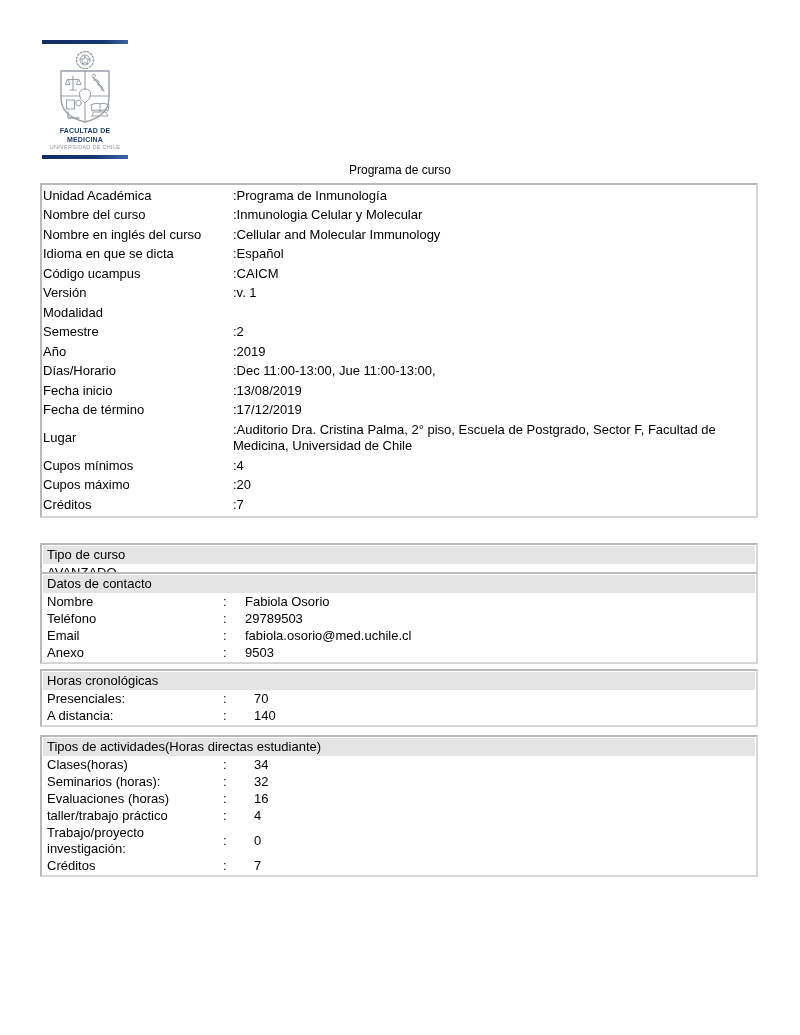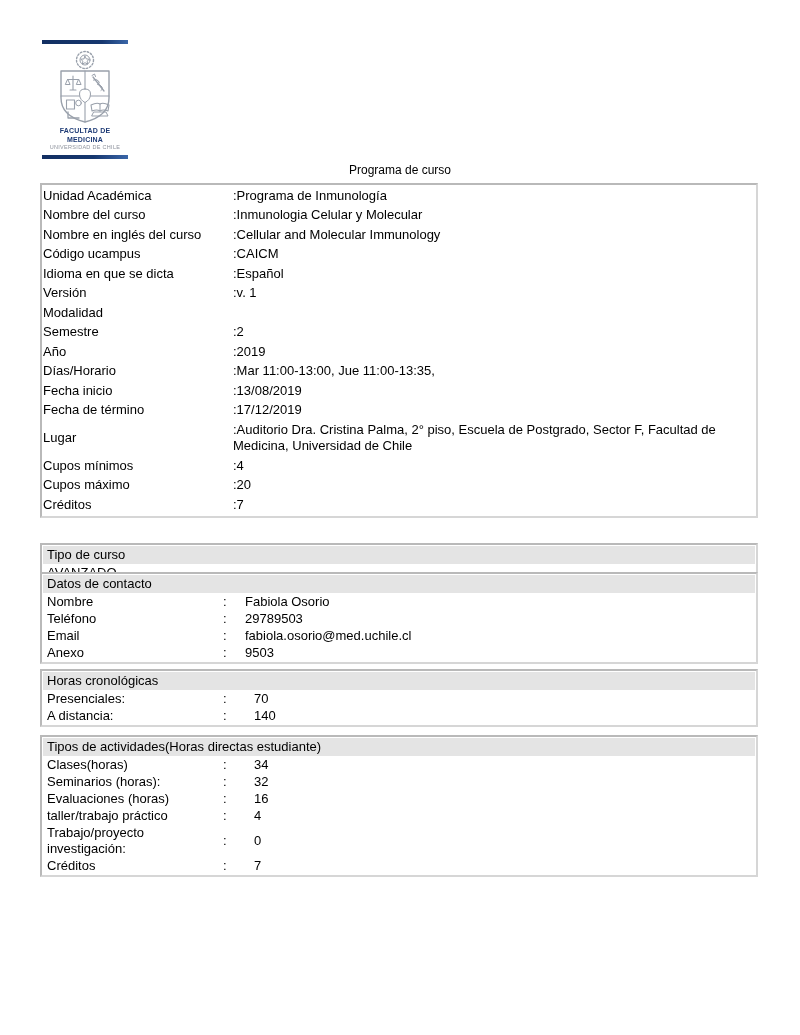--- a/index.html
+++ b/index.html
@@ -90,45 +90,45 @@
       </div>
     <div class="row">
         <div class="c-label">Nombre del curso</div>
         <div class="c-value">:Inmunologia Celular y Molecular</div>
       </div>
     <div class="row">
         <div class="c-label">Nombre en inglés del curso</div>
         <div class="c-value">:Cellular and Molecular Immunology</div>
       </div>
     <div class="row">
+        <div class="c-label">Idioma en que se dicta</div>
+        <div class="c-value">:Español</div>
+      </div>
+    <div class="row">
         <div class="c-label">Código ucampus</div>
         <div class="c-value">:CAICM</div>
       </div>
     <div class="row">
-        <div class="c-label">Idioma en que se dicta</div>
-        <div class="c-value">:Español</div>
-      </div>
-    <div class="row">
         <div class="c-label">Versión</div>
         <div class="c-value">:v. 1</div>
       </div>
     <div class="row">
         <div class="c-label">Modalidad</div>
       </div>
     <div class="row">
         <div class="c-label">Semestre</div>
         <div class="c-value">:2</div>
       </div>
     <div class="row">
         <div class="c-label">Año</div>
         <div class="c-value">:2019</div>
       </div>
     <div class="row">
         <div class="c-label">Días/Horario</div>
-        <div class="c-value">:Mar 11:00-13:00, Jue 11:00-13:35,</div>
+        <div class="c-value">:Dec 11:00-13:00, Jue 11:00-13:00,</div>
       </div>
     <div class="row">
         <div class="c-label">Fecha inicio</div>
         <div class="c-value">:13/08/2019</div>
       </div>
     <div class="row">
         <div class="c-label">Fecha de término</div>
         <div class="c-value">:17/12/2019</div>
       </div>
     <div class="row" style="align-items:center;">

